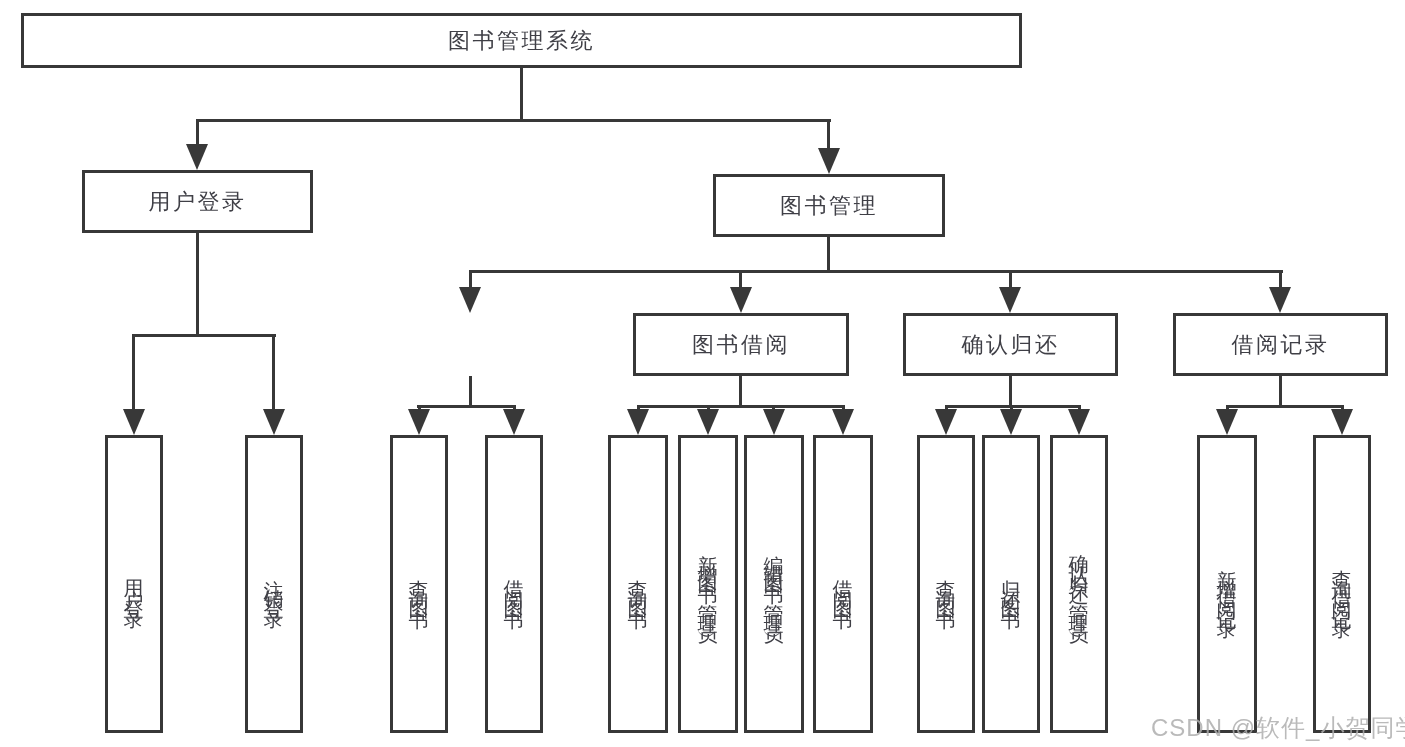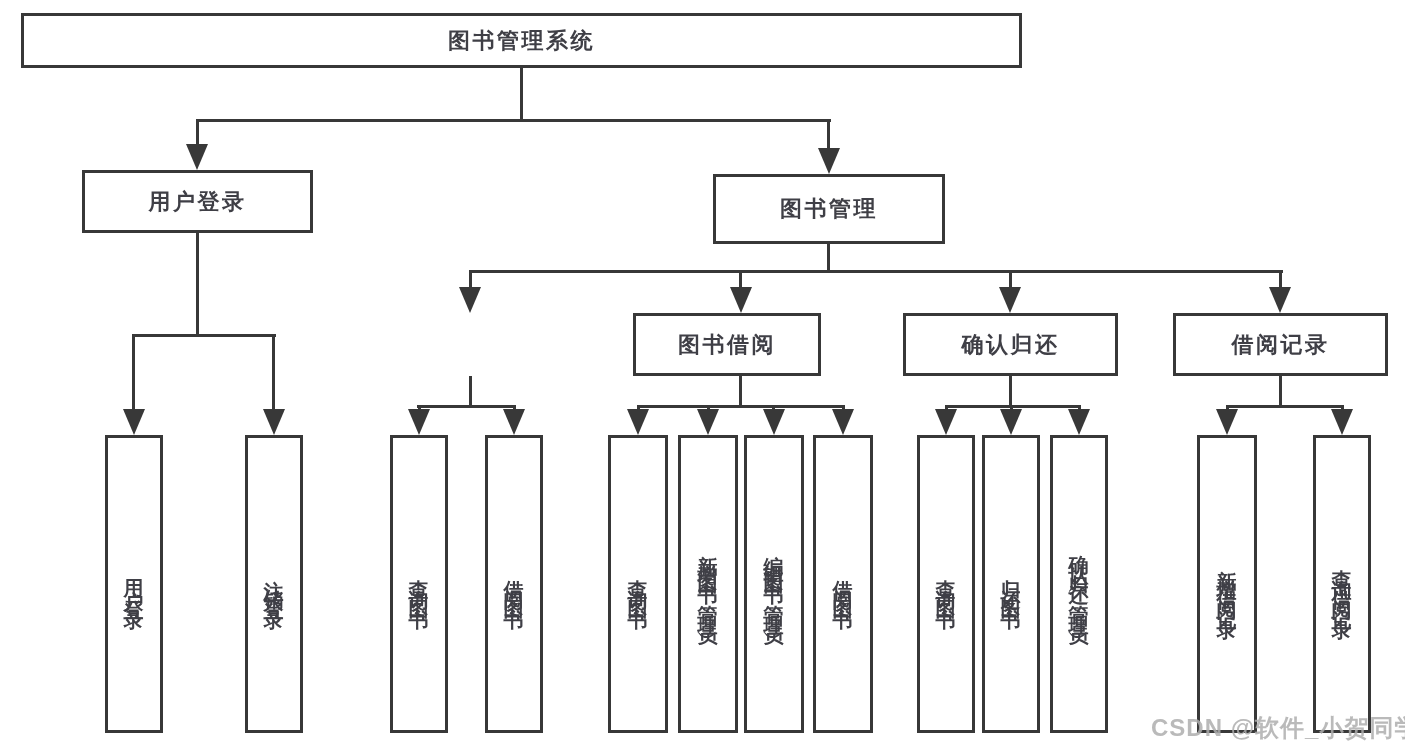--- a/index.html
+++ b/index.html
@@ -7,21 +7,20 @@
     padding: 0;
     background: #ffffff;
   }
   #canvas {
     position: relative;
     width: 1405px;
     height: 747px;
     background: var(--background, #ffffff);
     font-family: "Liberation Sans", "DejaVu Sans", sans-serif;
     overflow: hidden;
-    font-weight: bold;
   }
   .line {
     position: absolute;
     background: var(--line, #383838);
   }
   .arrowhead {
     position: absolute;
     width: 0;
     height: 0;
     border-left: 11px solid transparent;
@@ -127,25 +126,25 @@
   <div class="arrowhead" style="left:1216px;top:409px;"></div>
   <div class="arrowhead" style="left:1331px;top:409px;"></div>
 
   <div class="box" style="left:21px;top:13px;width:1001px;height:55px;">
     <span class="hlabel">图书管理系统</span>
   </div>
 
   <div class="box" style="left:82px;top:170px;width:231px;height:63px;">
     <span class="hlabel">用户登录</span>
   </div>
-  <div class="box" style="left:713px;top:174px;width:232px;height:70px;">
+  <div class="box" style="left:713px;top:174px;width:232px;height:63px;">
     <span class="hlabel">图书管理</span>
   </div>
 
-  <div class="box" style="left:633px;top:313px;width:188px;height:63px;">
+  <div class="box" style="left:633px;top:313px;width:216px;height:63px;">
     <span class="hlabel">图书借阅</span>
   </div>
   <div class="box" style="left:903px;top:313px;width:215px;height:63px;">
     <span class="hlabel">确认归还</span>
   </div>
   <div class="box" style="left:1173px;top:313px;width:215px;height:63px;justify-content:center;">
     <span class="hlabel">借阅记录</span>
   </div>
 
   <div class="box" style="left:105px;top:435px;width:58px;height:298px;">

